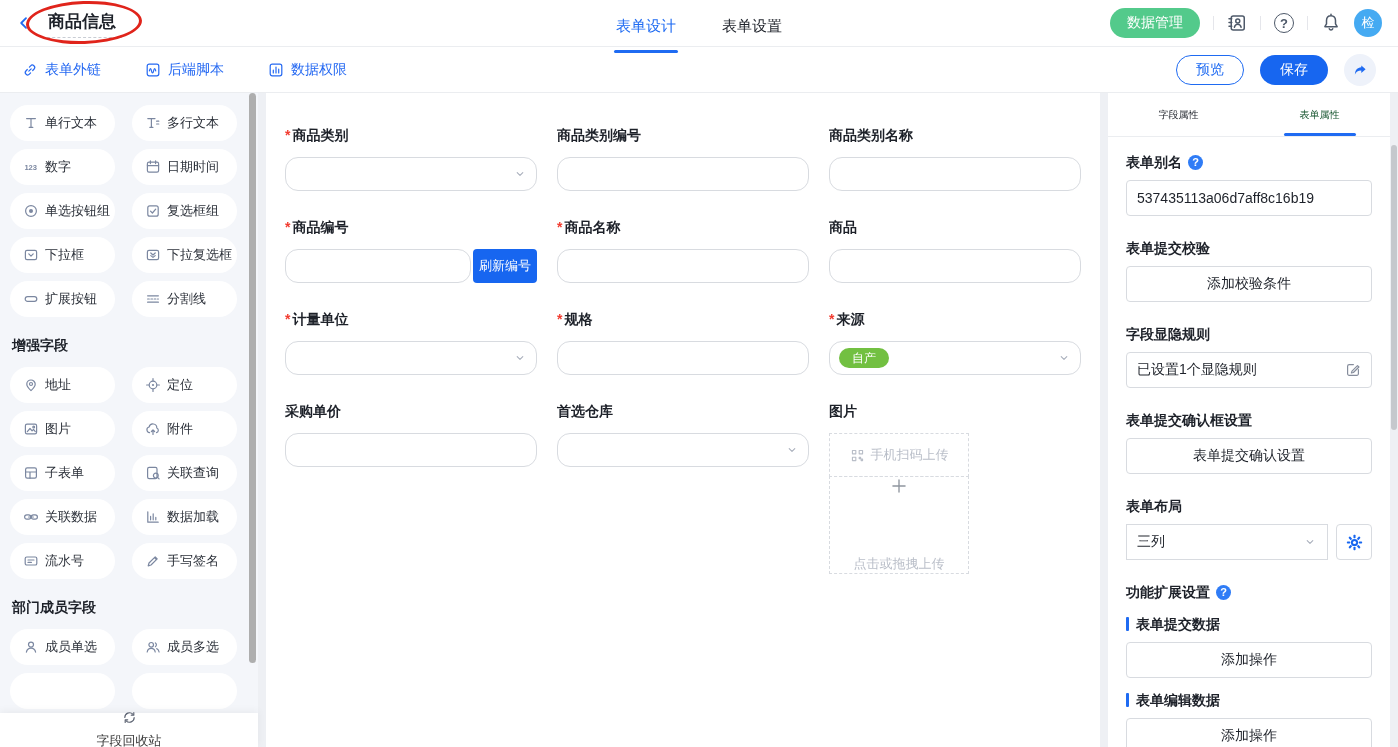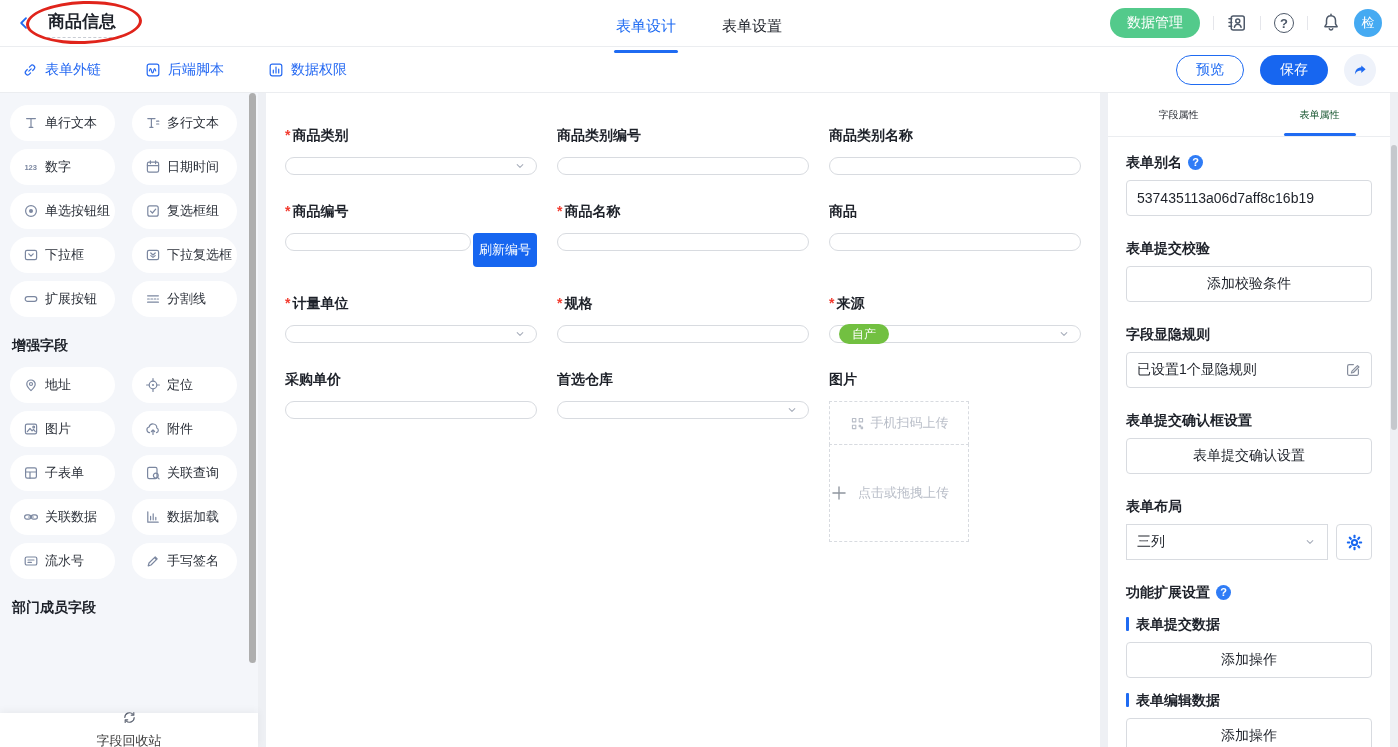--- a/index.html
+++ b/index.html
@@ -57,34 +57,34 @@
                  display:flex; align-items:center; justify-content:center; gap:7px; font-size:13px; color:#404040;
                  box-shadow:0 -2px 8px rgba(0,0,0,.05); cursor:pointer;flex-direction:column; }
   .recycle-bar .icon { color:#5a6170; }
   .recycle-bar .icon svg { width:15px; height:15px; }
 
   
   .canvas { position:absolute; left:266px; top:93px; width:834px; height:654px; background:#fff; padding:32px 19px 0; overflow:hidden; }
   .fgrid { display:grid; grid-template-columns:repeat(3,1fr); column-gap:20px; row-gap:26px; }
   .flabel { font-size:14px; font-weight:600; color:#1d2129; margin-bottom:12px; line-height:20px; }
   .star { color:#f23c30; margin-right:2px; }
-  .ctrl { height:18px; border:1px solid #d8dbe0; border-radius:13px; background:#fff; }
+  .ctrl { height:34px; border:1px solid #d8dbe0; border-radius:13px; background:#fff; }
   .select { display:flex; align-items:center; justify-content:space-between; padding:0 9px; cursor:pointer; }
   .chev { color:#a7adba; }
   .chev svg { width:14px; height:14px; }
   .gtag { color:#fff; font-size:12px; padding:4px 13px; border-radius:12px; line-height:1; }
   .ib { display:flex; gap:2px; }
   .ib .grow { flex:1 1 auto; }
   .rbtn { flex:0 0 auto; background:#1766f0; color:#fff; font-size:13px; height:34px; padding:0 6px;
           border-radius:4px; display:flex; align-items:center; cursor:pointer; }
   .upload { width:140px; }
   .upload .cell { border:1px dashed #d8dbe0; color:#b9bec8; font-size:13px; }
   .upload .scan { height:44px; display:flex; align-items:center; justify-content:center; gap:6px; cursor:pointer; }
   .upload .scan .icon svg { width:15px; height:15px; }
-  .upload .drop { height:98px; margin-top:-1px; display:flex; flex-direction:row; align-items:center; justify-content:flex-start; gap:10px; cursor:pointer; }
+  .upload .drop { height:98px; margin-top:-1px; display:flex; flex-direction:column; align-items:center; justify-content:space-between; gap:10px; cursor:pointer; }
   .upload .drop .icon { color:#8f959e; }
   .upload .drop .icon svg { width:18px; height:18px; }
 
   
   .panel { position:absolute; left:1108px; top:93px; width:282px; height:654px; background:#fff; overflow:hidden; }
   .ptabs { height:44px; display:flex; border-bottom:1px solid #ebedf0; }
   .ptab { flex:1; display:flex; align-items:center; justify-content:center; font-size:10px; color:#1d2129; cursor:pointer; position:relative; }
   .ptab.active { color:#14532d; }
   .ptab.active::after { content:""; position:absolute; left:50%; transform:translateX(-50%); bottom:0; width:72px; height:3px; background:#1f6bf2; border-radius:2px; }
   .pbody { padding:15px 18px 0; }
@@ -371,20 +371,42 @@
           <div class="pill">
             <span class="icon ">
               <svg width="16" height="16" viewBox="0 0 16 16" fill="none" stroke="currentColor" stroke-width="1.2" stroke-linecap="round" stroke-linejoin="round">
                 <path d="M3.2 12.8 4 10l6.2-6.2 2 2L6 12zM9.4 4.6l2 2"></path>
               </svg>
             </span>
             <span>手写签名</span>
           </div>
         </div>
         <div class="side-title">部门成员字段</div>
+        <div class="side-grid">
+          <div class="pill">
+            <span class="icon ">
+              <svg width="16" height="16" viewBox="0 0 16 16" fill="none" stroke="currentColor" stroke-width="1.2" stroke-linecap="round" stroke-linejoin="round">
+                <circle cx="8" cy="5.6" r="2.5"></circle>
+                <path d="M3.4 13.2c.5-2.7 2.3-4.1 4.6-4.1s4.1 1.4 4.6 4.1"></path>
+              </svg>
+            </span>
+            <span>成员单选</span>
+          </div>
+          <div class="pill">
+            <span class="icon ">
+              <svg width="16" height="16" viewBox="0 0 16 16" fill="none" stroke="currentColor" stroke-width="1.2" stroke-linecap="round" stroke-linejoin="round">
+                <circle cx="6.2" cy="5.8" r="2.3"></circle>
+                <path d="M2.2 13c.4-2.4 2-3.7 4-3.7s3.6 1.3 4 3.7M10.4 3.9a2.3 2.3 0 0 1 0 3.8M11.7 9.6c1.3.5 2.1 1.7 2.4 3.4"></path>
+              </svg>
+            </span>
+            <span>成员多选</span>
+          </div>
+          <div class="pill"></div>
+          <div class="pill"></div>
+        </div>
       </div>
     <div class="side-thumb"></div>
   </div>
   <div class="recycle-bar">
     <span class="icon">
         <svg width="16" height="16" viewBox="0 0 16 16" fill="none" stroke="currentColor" stroke-width="1.2" stroke-linecap="round" stroke-linejoin="round">
           <path d="M13 8a5 5 0 0 1-8.6 3.5M3 8a5 5 0 0 1 8.6-3.5"></path>
           <path d="M3.4 13.2v-2.7H6.1M12.6 2.8v2.7H9.9"></path>
         </svg>
       </span>

